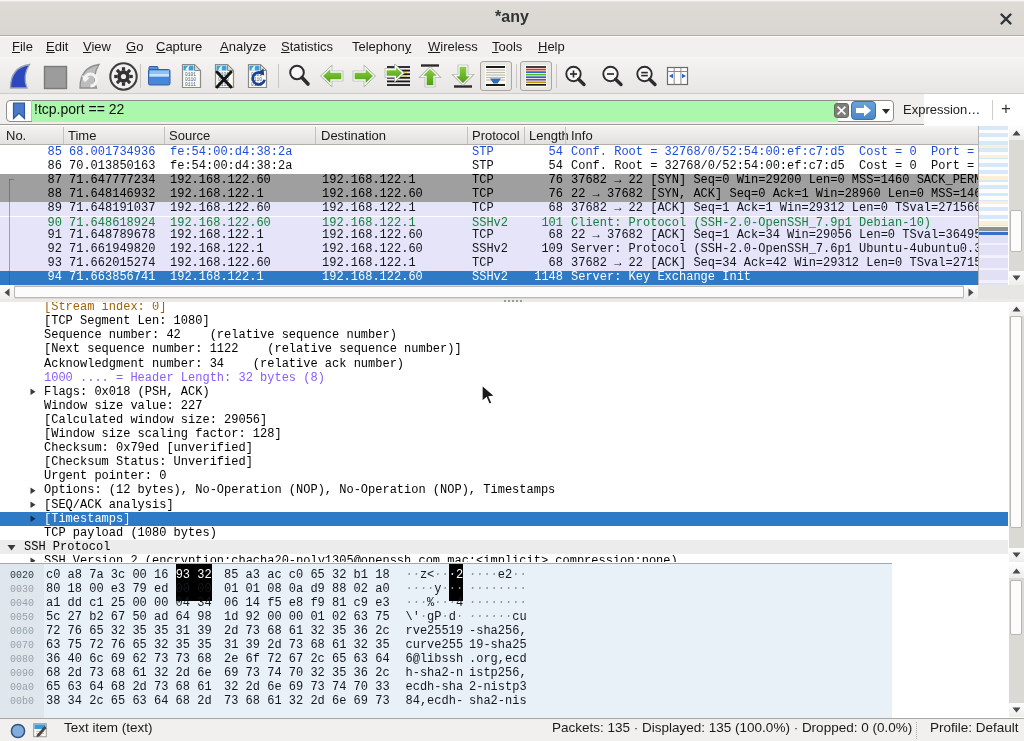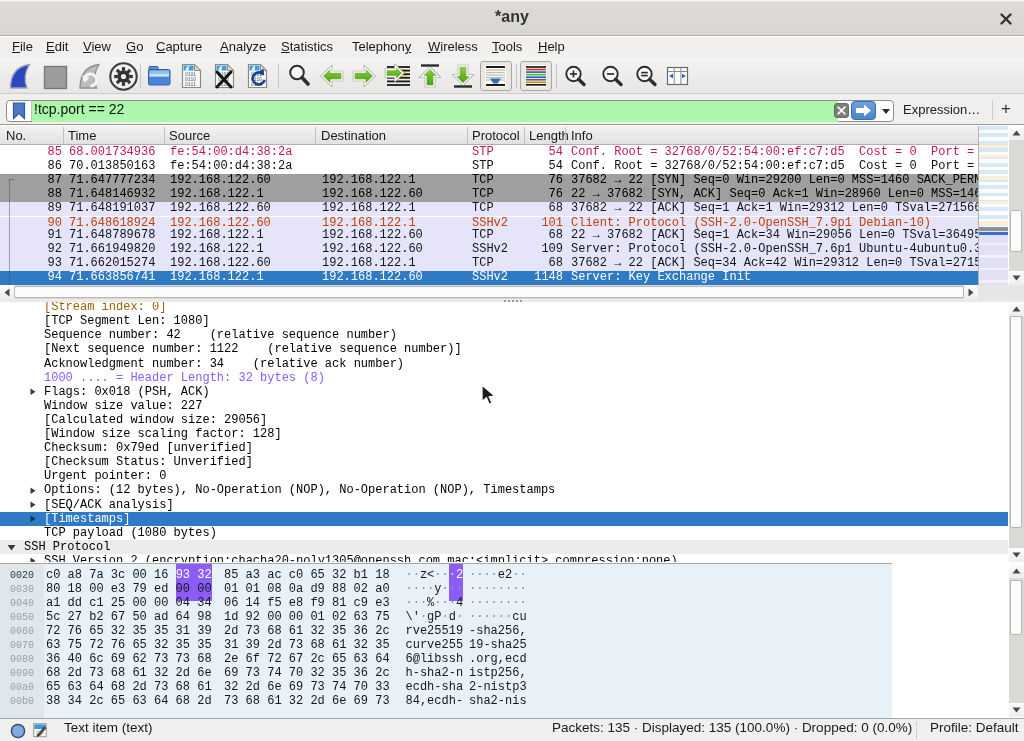--- a/index.html
+++ b/index.html
@@ -7,21 +7,21 @@
 
 #titlebar{left:0;top:0;width:1024px;height:36px;background:linear-gradient(#fdfdfc,#dedad6 6%,#d9d5d1);border-bottom:1px solid #b2ada8}
 #title{left:0;top:8px;width:1024px;text-align:center;font-size:16px;font-weight:bold;color:#2e3436}
 
 #menubar{left:0;top:37px;width:1024px;height:20px;background:#f1f0ee;font-size:13px;color:#1a1a1a}
 #menubar span{position:absolute;top:2px}
 #menubar u{text-decoration:underline}
 
 #toolbar{left:0;top:57px;width:1024px;height:37px;background:linear-gradient(#f5f4f3,#e8e6e4);border-bottom:1px solid #cfccc8}
 
-#filterbar{left:0;top:94px;width:1024px;height:31px;background:#f0efed;border-bottom:1px solid #9d9a97}
+#filterbar{left:0;top:94px;width:924px;height:31px;background:#f0efed;border-bottom:1px solid #9d9a97}
 #finput{left:6px;top:6px;width:888px;height:22px;background:#fff;border:1px solid #908c88;border-radius:4px}
 #fgreen{left:25px;top:0px;width:806px;height:21px;background:#abf7ab}
 #ftext{left:34px;top:7px;font-size:14px;color:#101010}
 
 #plheader{left:0;top:126px;width:978px;height:19px;background:linear-gradient(#f4f3f2,#e3e1df);border-bottom:1px solid #b1aeab;font-size:13px;color:#1a1a1a}
 #plheader .h{position:absolute;top:2px}
 #plheader .d{position:absolute;top:1px;width:1px;height:17px;background:#c4c1be}
 #plist{left:0;top:146px;width:978px;height:139px;overflow:hidden;font-size:12px}
 .prow{position:absolute;left:0;width:978px;height:14.6px;white-space:pre;font-family:"Liberation Mono",monospace;line-height:13.9px}
 .prow span{position:absolute;top:0}
@@ -42,21 +42,21 @@
 .drow{position:absolute;left:0;width:1008px;height:14.1px;white-space:pre;font-family:"Liberation Mono",monospace;color:#000}
 .tri{position:absolute}
 
 #hexpane{left:0;top:563px;width:892px;height:155px;background:#e9f1f8;border-top:1px solid #aaa8a6;overflow:hidden;font-size:12px}
 #hexoffcol{left:0;top:0;width:44px;height:155px;background:#dfe7ed}
 .xrow{position:absolute;left:0;width:1008px;height:13.97px;white-space:pre;font-family:"Liberation Mono",monospace;line-height:13.97px;color:#14181c}
 .xrow span{position:absolute;top:0}
 .xoff{left:10px;color:#98a2aa;font-size:10px;top:1px}
 .xg1{left:46px}.xg2{left:224px}
 .xa1{left:405.5px}.xa2{left:469px}
-.hl{background:#8b5cf6;color:#fff;padding:19px 0}
+.hl{background:#000000;color:#fff;padding:19px 0}
 .dot{color:#8a949c}
 
 #statusbar{left:0;top:718px;width:1024px;height:23px;background:#f1f0ee;border-top:1px solid #a9a6a3;font-size:13.5px;color:#1a1a1a}
 </style></head>
 <body>
 <div class="abs" id="titlebar"></div>
 <div class="abs" id="title">*any</div>
 <svg class="abs" style="left:999px;top:12px" width="14" height="14" viewBox="0 0 14 14">
     <path d="M2.5 2.5 L11.5 11.5 M11.5 2.5 L2.5 11.5" stroke="#2e3436" stroke-width="2.4" stroke-linecap="round"></path>
   </svg>
@@ -291,26 +291,26 @@
     <span class="d" style="left:315px"></span>
 <span class="h" style="left:321px">Destination</span>
     <span class="d" style="left:467px"></span>
 <span class="h" style="left:472px">Protocol</span>
     <span class="d" style="left:524px"></span>
 <span class="h" style="left:529px">Length</span>
     <span class="d" style="left:565px"></span>
 <span class="h" style="left:571px">Info</span>
 </div>
 <div class="abs" id="plist">
-<div class="prow" style="top:0.0px;background:#ffffff;color:#be185d"><span class="c-no">85</span><span class="c-time">68.001734936</span><span class="c-src">fe:54:00:d4:38:2a</span><span class="c-dst"></span><span class="c-pro">STP</span><span class="c-len">54</span><span class="c-info">Conf. Root = 32768/0/52:54:00:ef:c7:d5  Cost = 0  Port = 0x8001</span></div>
+<div class="prow" style="top:0.0px;background:#ffffff;color:#1d4ed8"><span class="c-no">85</span><span class="c-time">68.001734936</span><span class="c-src">fe:54:00:d4:38:2a</span><span class="c-dst"></span><span class="c-pro">STP</span><span class="c-len">54</span><span class="c-info">Conf. Root = 32768/0/52:54:00:ef:c7:d5  Cost = 0  Port = 0x8001</span></div>
 <div class="prow" style="top:13.9px;background:#ffffff;color:#0c1014"><span class="c-no">86</span><span class="c-time">70.013850163</span><span class="c-src">fe:54:00:d4:38:2a</span><span class="c-dst"></span><span class="c-pro">STP</span><span class="c-len">54</span><span class="c-info">Conf. Root = 32768/0/52:54:00:ef:c7:d5  Cost = 0  Port = 0x8001</span></div>
 <div class="prow" style="top:27.8px;background:#9f9f9f;color:#000000"><span class="c-no">87</span><span class="c-time">71.647777234</span><span class="c-src">192.168.122.60</span><span class="c-dst">192.168.122.1</span><span class="c-pro">TCP</span><span class="c-len">76</span><span class="c-info">37682 → 22 [SYN] Seq=0 Win=29200 Len=0 MSS=1460 SACK_PERM=1 TSval=271</span></div>
 <div class="prow" style="top:41.7px;background:#9f9f9f;color:#000000"><span class="c-no">88</span><span class="c-time">71.648146932</span><span class="c-src">192.168.122.1</span><span class="c-dst">192.168.122.60</span><span class="c-pro">TCP</span><span class="c-len">76</span><span class="c-info">22 → 37682 [SYN, ACK] Seq=0 Ack=1 Win=28960 Len=0 MSS=1460 SACK_PE</span></div>
 <div class="prow" style="top:55.6px;background:#e5e4f8;color:#10161c"><span class="c-no">89</span><span class="c-time">71.648191037</span><span class="c-src">192.168.122.60</span><span class="c-dst">192.168.122.1</span><span class="c-pro">TCP</span><span class="c-len">68</span><span class="c-info">37682 → 22 [ACK] Seq=1 Ack=1 Win=29312 Len=0 TSval=2715660 TSecr=3</span></div>
-<div class="prow" style="top:71px;background:#e5e4f8;color:#c2410c"><span class="c-no">90</span><span class="c-time">71.648618924</span><span class="c-src">192.168.122.60</span><span class="c-dst">192.168.122.1</span><span class="c-pro">SSHv2</span><span class="c-len">101</span><span class="c-info">Client: Protocol (SSH-2.0-OpenSSH_7.9p1 Debian-10)</span></div>
+<div class="prow" style="top:71px;background:#e5e4f8;color:#15803d"><span class="c-no">90</span><span class="c-time">71.648618924</span><span class="c-src">192.168.122.60</span><span class="c-dst">192.168.122.1</span><span class="c-pro">SSHv2</span><span class="c-len">101</span><span class="c-info">Client: Protocol (SSH-2.0-OpenSSH_7.9p1 Debian-10)</span></div>
 <div class="prow" style="top:83.4px;background:#e5e4f8;color:#10161c"><span class="c-no">91</span><span class="c-time">71.648789678</span><span class="c-src">192.168.122.1</span><span class="c-dst">192.168.122.60</span><span class="c-pro">TCP</span><span class="c-len">68</span><span class="c-info">22 → 37682 [ACK] Seq=1 Ack=34 Win=29056 Len=0 TSval=364955948 TSec</span></div>
 <div class="prow" style="top:97.3px;background:#e5e4f8;color:#10161c"><span class="c-no">92</span><span class="c-time">71.661949820</span><span class="c-src">192.168.122.1</span><span class="c-dst">192.168.122.60</span><span class="c-pro">SSHv2</span><span class="c-len">109</span><span class="c-info">Server: Protocol (SSH-2.0-OpenSSH_7.6p1 Ubuntu-4ubuntu0.3)</span></div>
 <div class="prow" style="top:111.2px;background:#e5e4f8;color:#10161c"><span class="c-no">93</span><span class="c-time">71.662015274</span><span class="c-src">192.168.122.60</span><span class="c-dst">192.168.122.1</span><span class="c-pro">TCP</span><span class="c-len">68</span><span class="c-info">37682 → 22 [ACK] Seq=34 Ack=42 Win=29312 Len=0 TSval=2715674 TSecr</span></div>
 <div class="prow" style="top:125.1px;background:#2f7ac4;color:#ffffff"><span class="c-no">94</span><span class="c-time">71.663856741</span><span class="c-src">192.168.122.1</span><span class="c-dst">192.168.122.60</span><span class="c-pro">SSHv2</span><span class="c-len">1148</span><span class="c-info">Server: Key Exchange Init</span></div>
 <div class="abs" style="left:9px;top:33px;width:1px;height:106px;background:rgba(70,70,70,.45)"></div>
 <div class="abs" style="left:9px;top:33px;width:5px;height:1px;background:rgba(70,70,70,.45)"></div>
 </div>
 <div class="abs" id="minimap">
 <div class="abs" style="left:0;top:0;width:30px;height:101px;background:repeating-linear-gradient(#d7e9f9 0px,#d7e9f9 3.7px,#fdfdfd 3.7px,#fdfdfd 7.4px)"></div>
 <div class="abs" style="left:0;top:18.5px;width:30px;height:3.6px;background:#faf0d6"></div>

